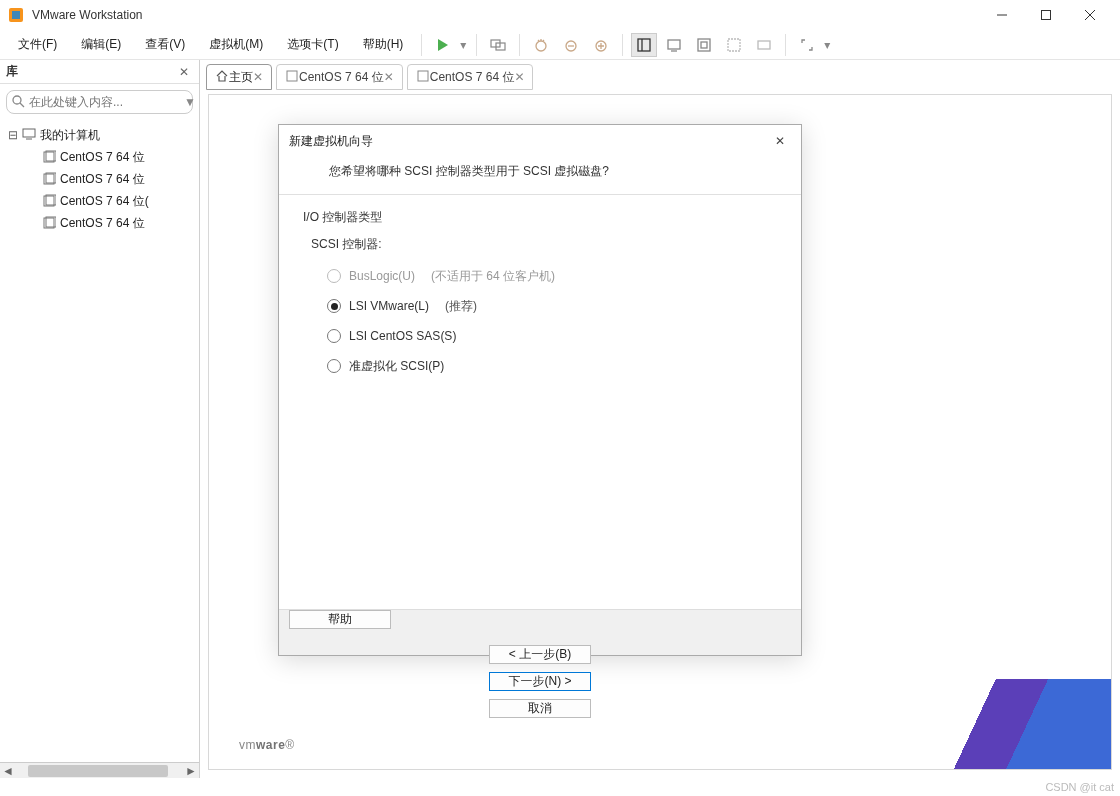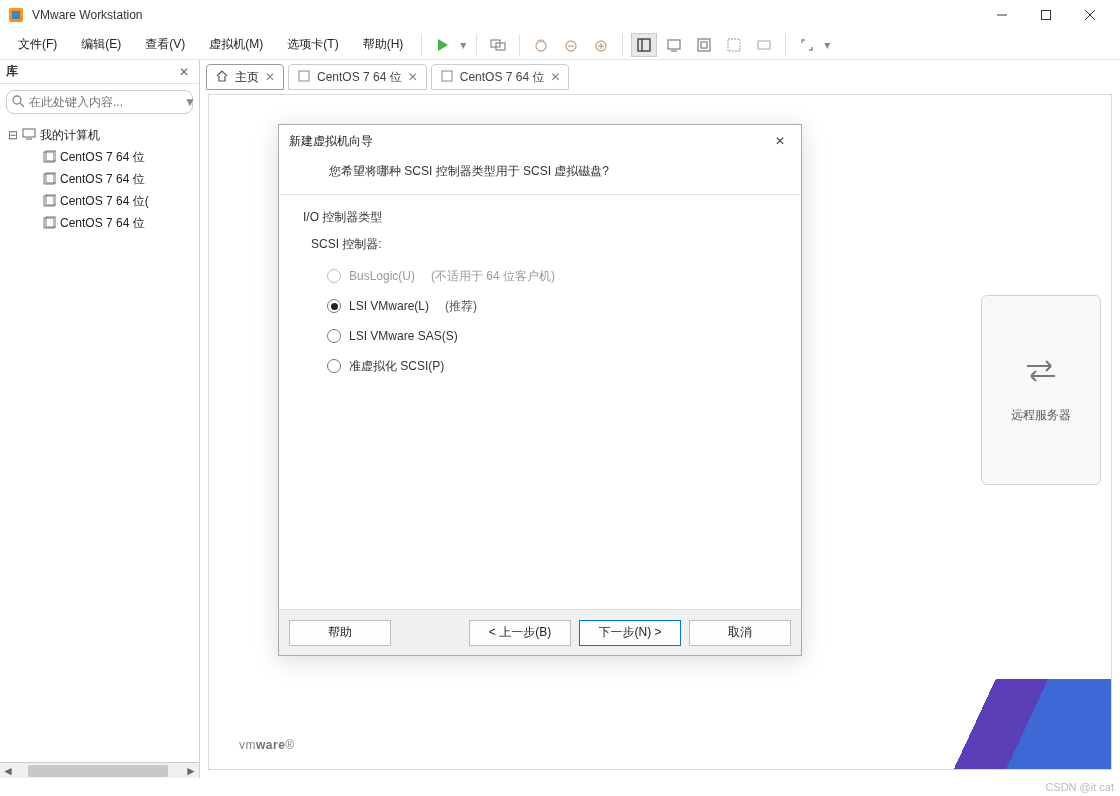--- a/index.html
+++ b/index.html
@@ -41,21 +41,21 @@
 .tree-row .exp { width:10px; color:#666;}
 .tree-row .vm-icon { width:14px; height:14px;}
 .sidebar-bottom { height:16px; background:#f0f0f0; border-top:1px solid #ccc; display:flex;}
 .sidebar-bottom .scroll-track{flex:1; background:#f0f0f0; position:relative;}
 .sidebar-bottom .thumb{position:absolute; left:12px; top:2px; height:12px; width:140px; background:#c8c8c8; border-radius:2px;}
 .sidebar-bottom .arrow{width:16px; display:flex;align-items:center;justify-content:center;color:#666;}
 
 
 .content { flex:1; position:relative; background:#fff;}
 .tabs { height:30px; display:flex; align-items:flex-end; padding:4px 6px 0 6px; gap:4px;}
-.tab { height:26px; border:1px solid #ccc; border-radius:4px 4px 0 0; display:flex; align-items:center; padding:0 8px; gap:6px; background:#fff; color:#444;}
+.tab { height:26px; border:1px solid #ccc; border-radius:4px 4px 0 0; display:flex; align-items:center; padding:0 8px; background:#fff; color:#444;}
 .tab.active { border-color:#999; color:#222;}
 .tab .icon{width:14px;}
 .tab .close{width:10px; color:#888;}
 .content-body { position:absolute; top:34px; left:8px; right:8px; bottom:8px; border:1px solid #d8d8d8;}
 .content-inner{ position:absolute; inset:0; overflow:hidden;}
 
 
 .remote-card{ position:absolute; right:10px; top:200px; width:120px; height:190px; border:1px solid #d0d0d0; border-radius:6px; background:#f8f8f8; display:flex; flex-direction:column; align-items:center; justify-content:center; color:#555;}
 .remote-card .arrows{color:#666; margin-bottom:18px;}
 .remote-card .arrows svg{width:40px;height:30px;}
@@ -76,21 +76,21 @@
 .group-label{ margin-bottom:10px;}
 .sub-label{ margin:6px 0 8px 8px;}
 .opts{ padding-left:24px;}
 .opt{ display:flex; align-items:center; height:30px; gap:8px;}
 .opt .radio{width:14px;height:14px;border:1px solid #777;border-radius:50%; display:flex;align-items:center;justify-content:center;}
 .opt.selected .radio::after{content:"";width:7px;height:7px;background:#222;border-radius:50%;}
 .opt.disabled{color:#999;}
 .opt.disabled .radio{border-color:#bbb;}
 .opt .note{color:#555; margin-left:8px;}
 .opt.disabled .note{color:#999;}
-.dialog-footer{ position:absolute; left:0; right:0; bottom:0; height:46px; background:#f0f0f0; border-top:1px solid #ddd; display:flex; align-items:center; padding:0 10px; gap:8px;}
+.dialog-footer{ position:absolute; left:0; right:0; bottom:0; height:46px; background:#f0f0f0; border-top:1px solid #ddd; display:flex; align-items:center; padding:0 10px; gap:8px;flex-direction:column;}
 .dialog-footer .spacer{flex:1;}
 .dbtn{ min-width:102px; height:26px; background:#fdfdfd; border:1px solid #bcbcbc; display:flex; align-items:center; justify-content:center; color:#222;}
 .dbtn.primary{ border:1px solid #0078d7;}
 .dbtn.help{margin-right:auto;}
 
 
 .statusbar{ position:absolute; bottom:0; right:6px; height:18px; display:flex; align-items:center; color:#bbb; font-size:11px;}
 </style>
 </head>
 <body>
@@ -285,29 +285,20 @@
       <div class="tab">
         <span class="icon"><svg width="14" height="14" viewBox="0 0 14 14" fill="none" stroke="#888">
               <rect x="2" y="2" width="10" height="10"></rect>
             </svg></span>
         <span>CentOS 7 64 位</span>
         <span class="close">✕</span>
       </div>
     </div>
     <div class="content-body">
       <div class="content-inner">
-        <div class="remote-card">
-          <span class="arrows">
-            <svg viewBox="0 0 40 30" fill="none" stroke="#777" stroke-width="2">
-                <path d="M6 10 H30 M30 10 l-5 -5 M30 10 l-5 5"></path>
-                <path d="M34 20 H10 M10 20 l5 -5 M10 20 l5 5"></path>
-              </svg>
-          </span>
-          <span>远程服务器</span>
-        </div>
         <div class="vmware-logo">
           <span>vm</span><b>ware</b><span>®</span>
         </div>
         <div class="corner-deco"></div>
       </div>
     </div>
   </div>
 </div>
 
 <div class="dialog">
@@ -328,21 +319,21 @@
         <span>BusLogic(U)</span>
         <span class="note">(不适用于 64 位客户机)</span>
       </div>
       <div class="opt selected">
         <span class="radio"></span>
         <span>LSI VMware(L)</span>
         <span class="note">(推荐)</span>
       </div>
       <div class="opt">
         <span class="radio"></span>
-        <span>LSI VMware SAS(S)</span>
+        <span>LSI CentOS SAS(S)</span>
       </div>
       <div class="opt">
         <span class="radio"></span>
         <span>准虚拟化 SCSI(P)</span>
       </div>
     </div>
   </div>
   <div class="dialog-footer">
     <div class="dbtn help">帮助</div>
     <div class="spacer"></div>

